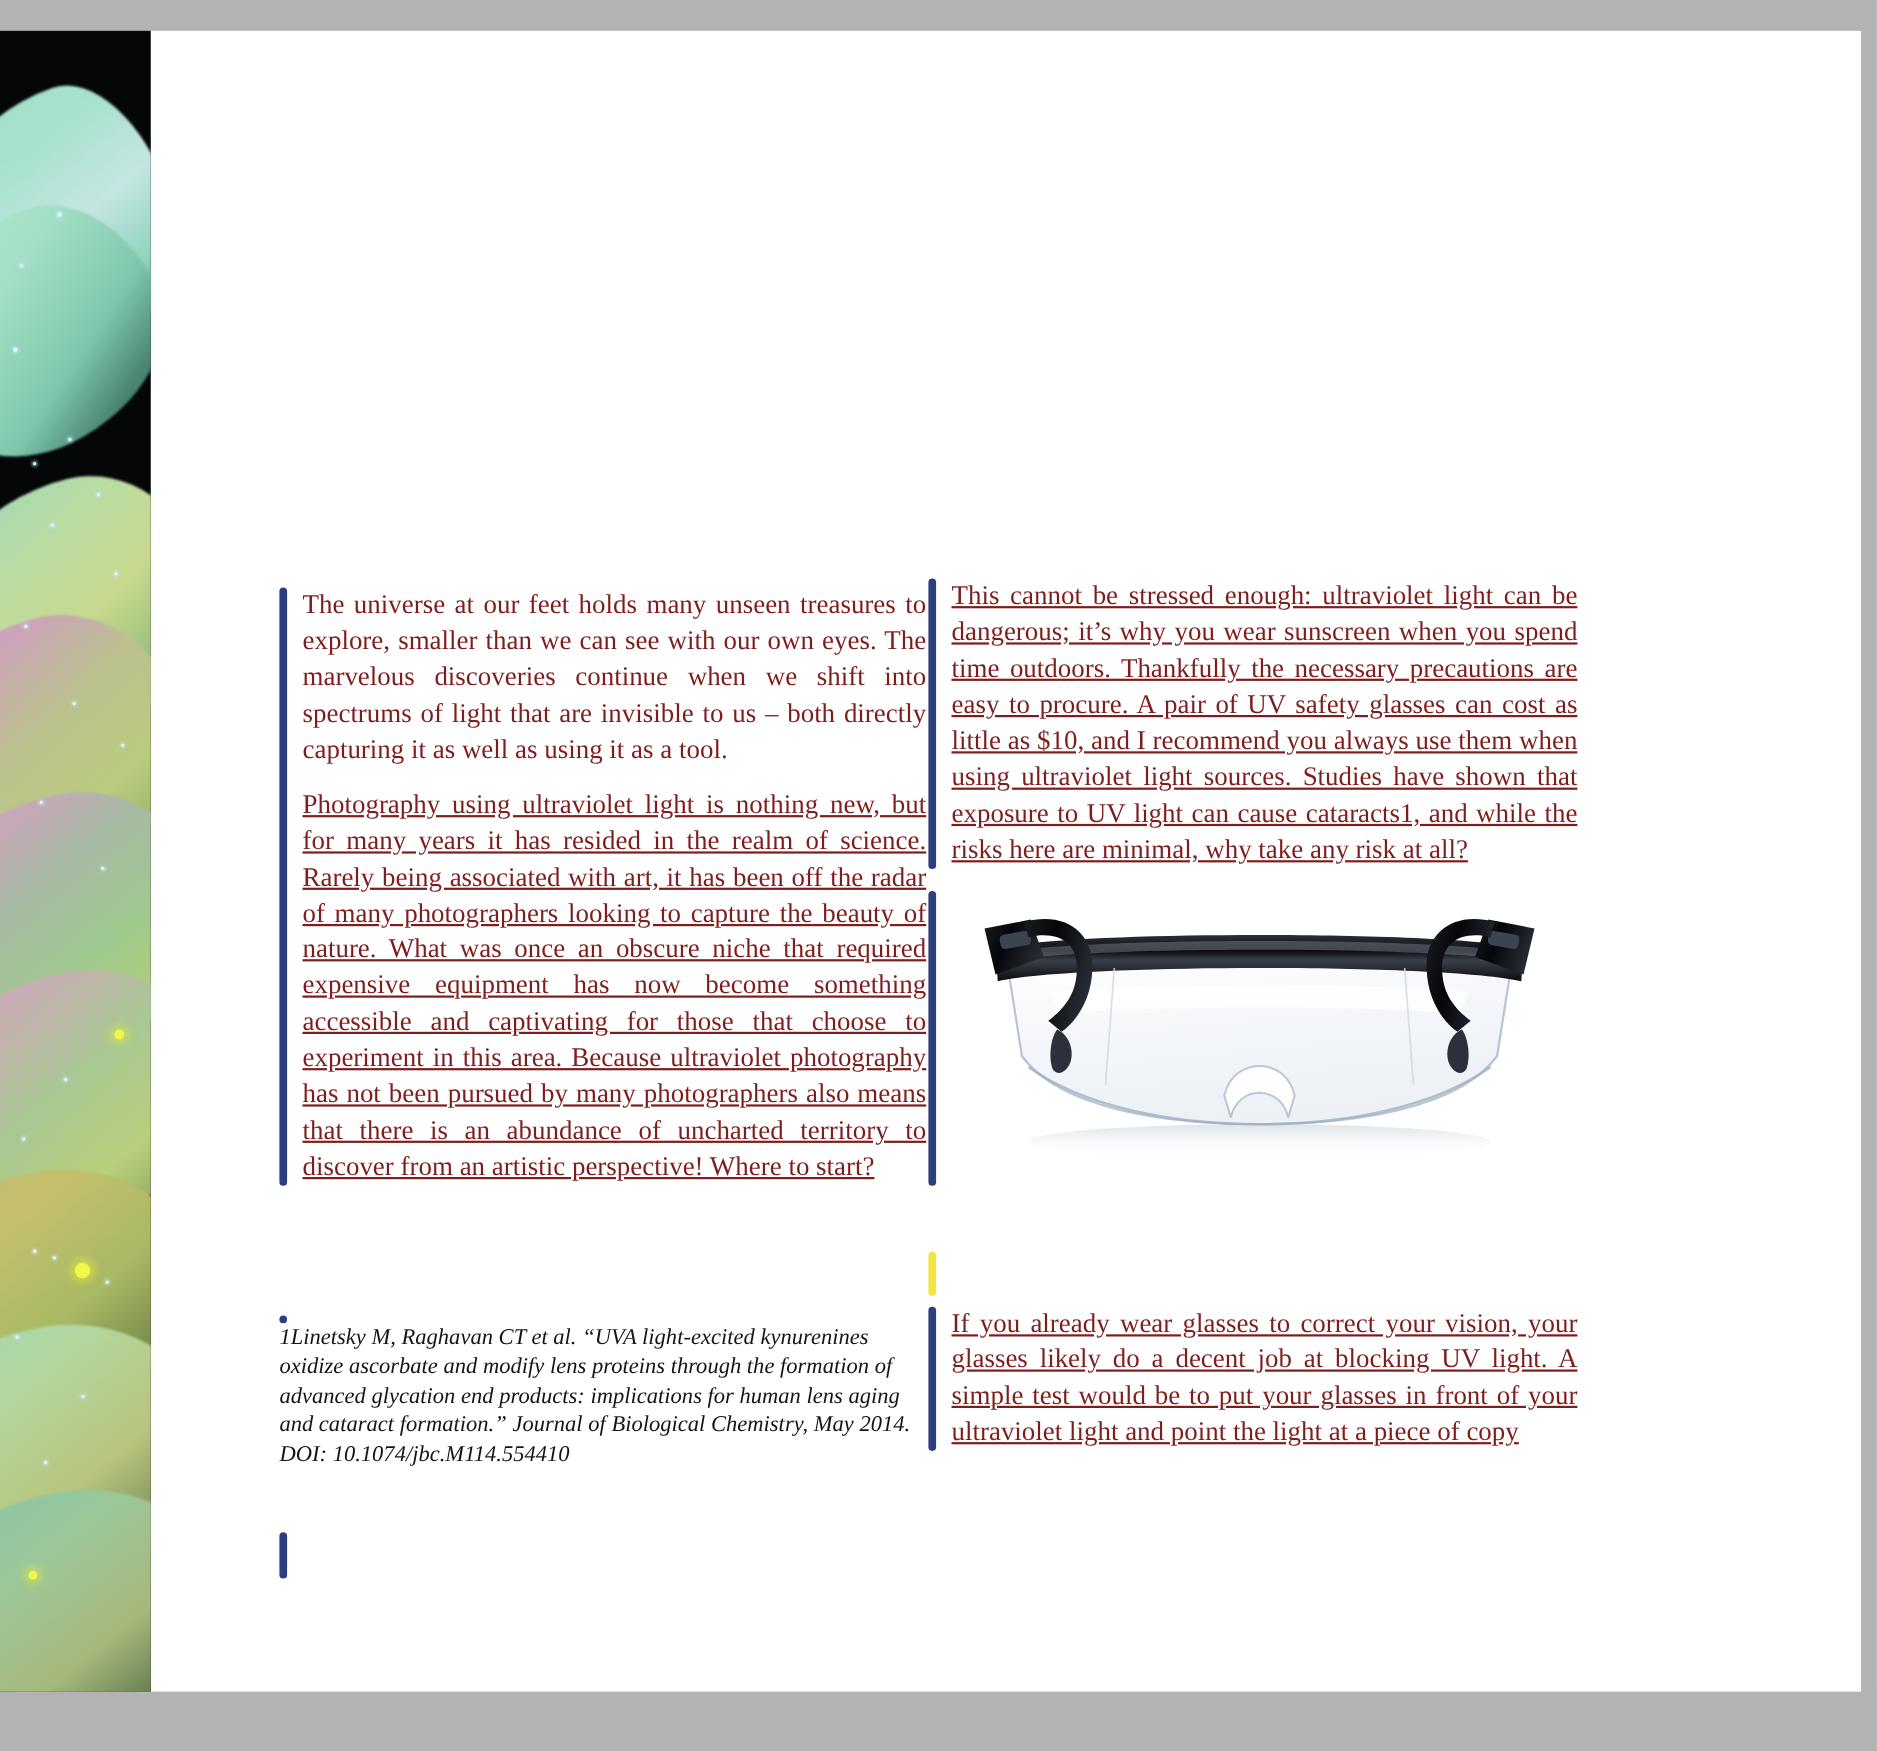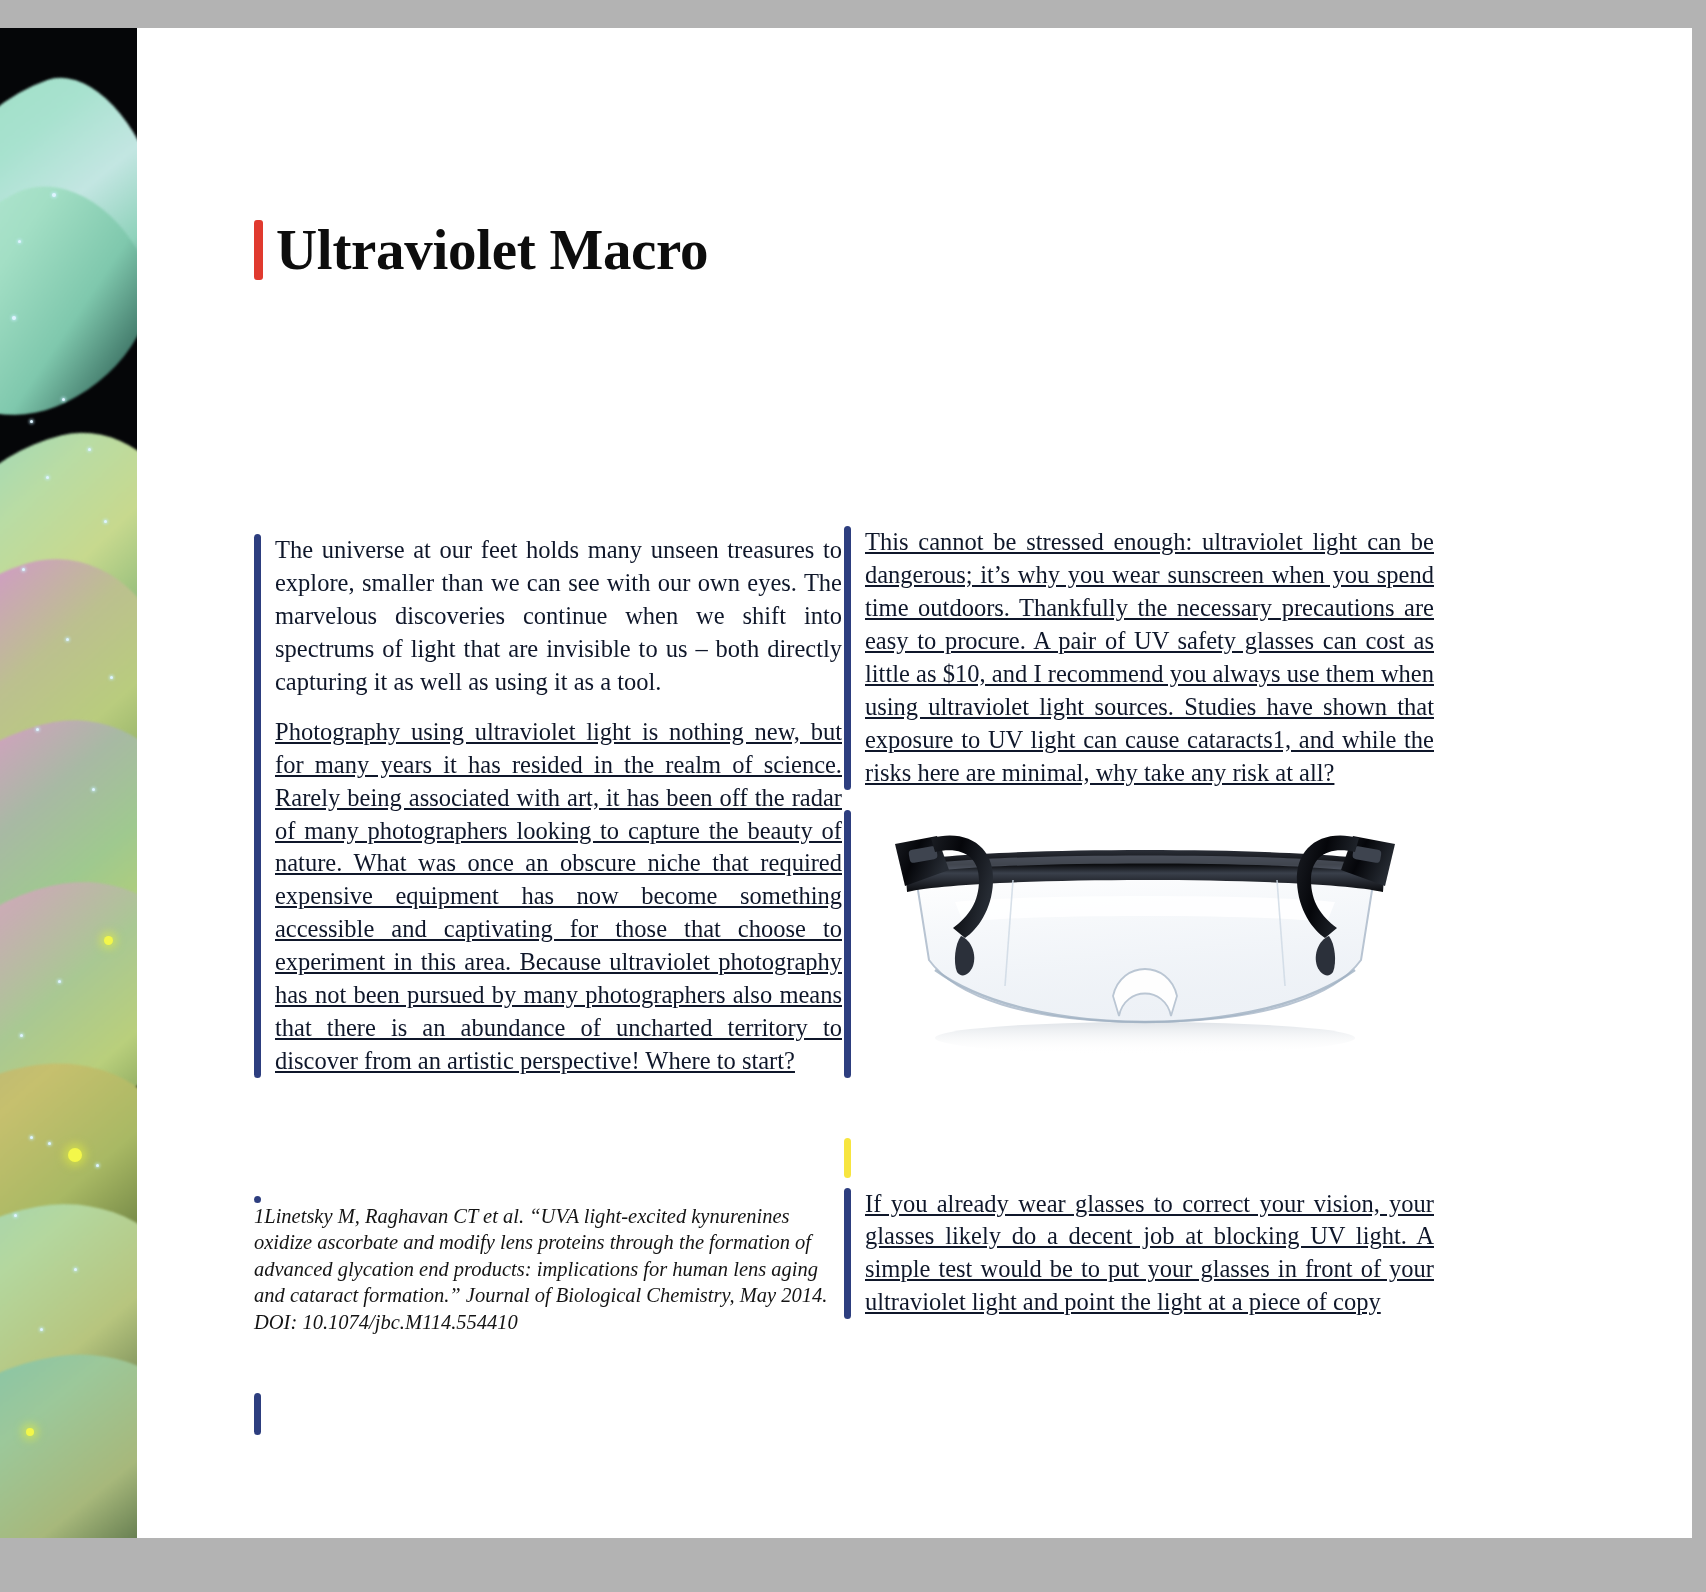--- a/index.html
+++ b/index.html
@@ -188,21 +188,21 @@
     margin-right: 14px;
   }
   .bar-blue { background: #2d3e7f; }
   .bar-orange { background: #eda03c; }
   .bar-yellow { background: #f7e53f; }
 
   .body-text {
     font-family: "Liberation Serif", serif;
     font-size: 24.5px;
     line-height: 1.345;
-    color: #0f172a;
+    color: #7f1d1d;
     text-align: justify;
     hyphens: none;
   }
   .body-text p { margin: 0 0 17px 0; }
   .body-text p:last-child { margin-bottom: 0; text-decoration: underline; }
 
   .heading {
     font-family: "Liberation Sans", sans-serif;
     font-size: 29px;
     font-weight: 700;
@@ -280,24 +280,20 @@
   <div class="spark" style="left:48px;top:1114px;width:3px;height:3px;"></div>
   <div class="spark" style="left:96px;top:1136px;width:3px;height:3px;"></div>
   <div class="spark" style="left:14px;top:1186px;width:3px;height:3px;"></div>
   <div class="spark" style="left:74px;top:1240px;width:3px;height:3px;"></div>
   <div class="spark" style="left:40px;top:1300px;width:3px;height:3px;"></div>
   <div class="spark spark-y" style="left:26px;top:1400px;width:8px;height:8px;"></div>
 </div>
 
 <div class="content">
 
-  <div class="title-wrap">
-    <div class="title-bar"></div>
-    <div class="page-title">Ultraviolet Macro</div>
-  </div>
 
   <div class="col-left">
 
     <div class="block">
       <div class="bar bar-blue"></div>
       <div class="body-text">
         <p>The universe at our feet holds many unseen treasures to explore, smaller than we can see with our own eyes. The marvelous discoveries continue when we shift into spectrums of light that are invisible to us – both directly capturing it as well as using it as a tool.</p>
         <p>Photography using ultraviolet light is nothing new, but for many years it has resided in the realm of science. Rarely being associated with art, it has been off the radar of many photographers looking to capture the beauty of nature. What was once an obscure niche that required expensive equipment has now become something accessible and captivating for those that choose to experiment in this area. Because ultraviolet photography has not been pursued by many photographers also means that there is an abundance of uncharted territory to discover from an artistic perspective! Where to start?</p>
       </div>
     </div>

